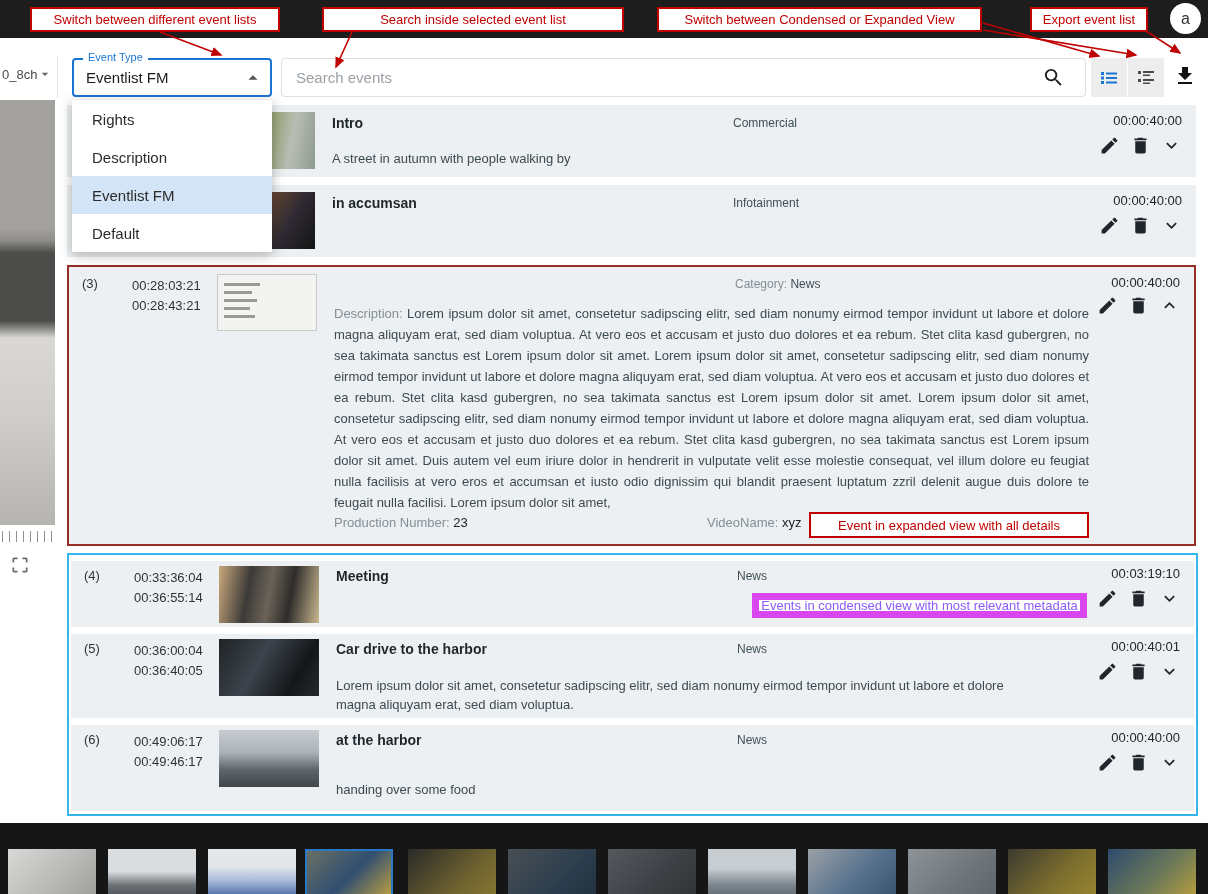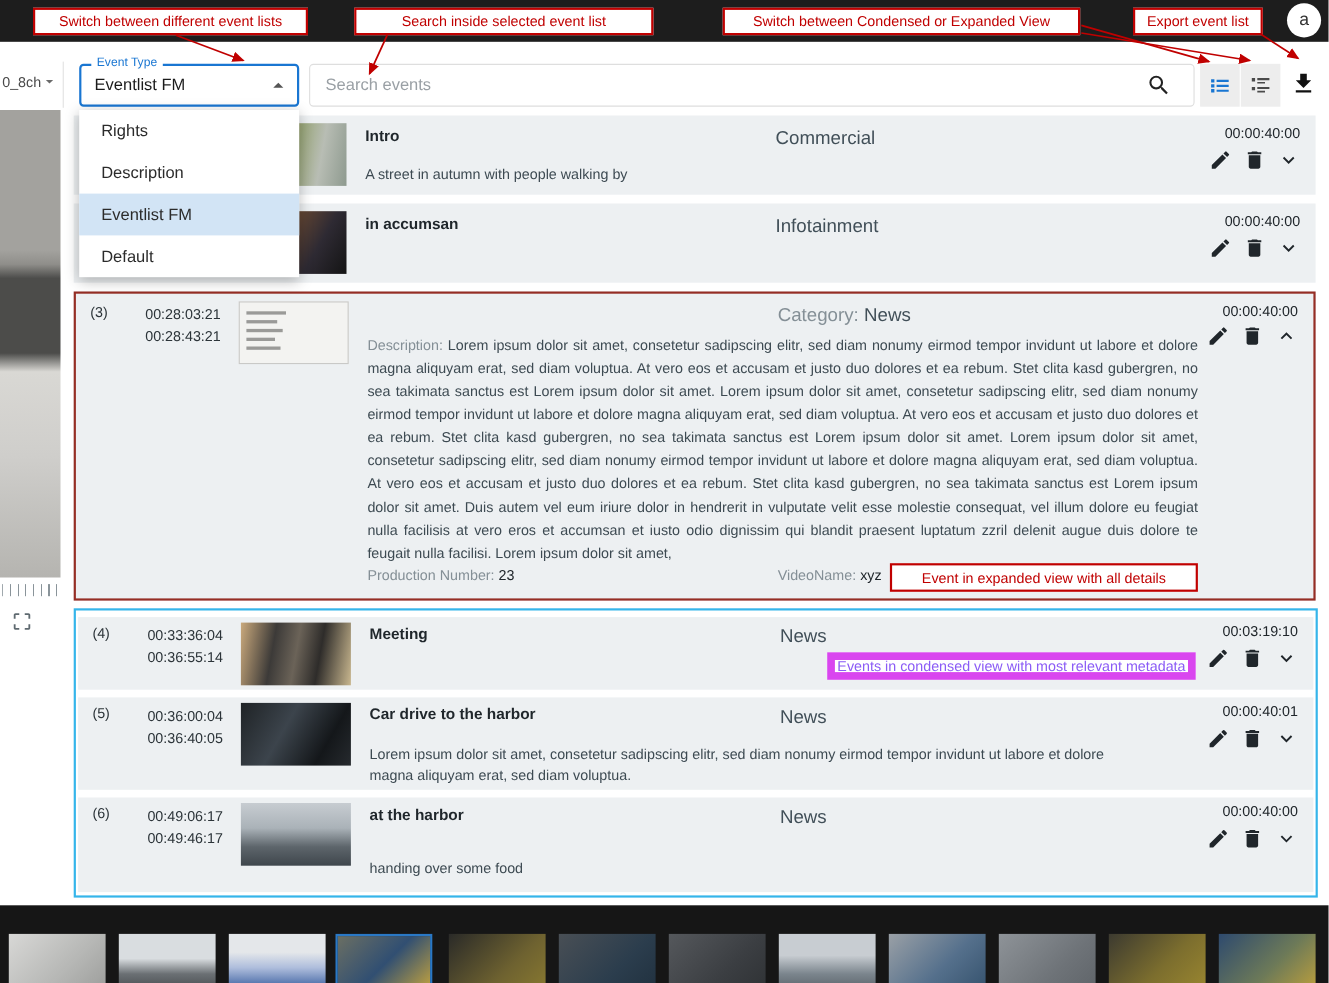--- a/index.html
+++ b/index.html
@@ -47,21 +47,21 @@
       box-shadow:0 3px 12px rgba(0,0,0,.28)}
   .opt{height:38px;display:flex;align-items:center;padding-left:20px;font-size:15px;color:#2b2b2b;cursor:pointer}
   .opt.sel{background:#d2e4f5}
 
   
   .evrow{position:absolute;left:67px;width:1129px;background:#edf0f2}
   .ev-num{position:absolute;left:13px;top:9px;font-size:13px;color:#2c3439}
   .ev-tc{position:absolute;left:63px;top:9px;font-size:13px;color:#2c3439;line-height:20px;display:flex;flex-direction:column}
   .ev-thumb{position:absolute;left:148px;top:7px;width:100px;height:57px}
   .ev-name{position:absolute;left:265px;top:10px;font-size:14px;font-weight:700;color:#1f262b}
-  .ev-cat{position:absolute;left:638px;top:11px;font-size:17px;color:#414f58}
+  .ev-cat{position:absolute;left:666px;top:11px;font-size:12px;color:#414f58}
   .ev-dur{position:absolute;right:14px;top:8px;font-size:13px;color:#20262b}
   .ev-icons{position:absolute;right:14px;top:30px;display:flex;gap:9px}
   .ibtn{width:22px;height:22px;border:0;background:none;padding:0;cursor:pointer}
   .ibtn svg{fill:#20262b;width:21px;height:21px}
   .ev-desc{position:absolute;left:265px;top:44px;font-size:13px;color:#3d4a52;line-height:19px}
   .lbl{color:#848f96}
 
   
   .evrow.expanded{border:2px solid #952e25}
   .x-desc{position:absolute;left:265px;top:36px;width:755px;font-size:13px;color:#3d4a52;line-height:21px;text-align:justify}
@@ -86,21 +86,21 @@
   
   .arrows{position:absolute;left:0;top:0;z-index:60;pointer-events:none}
 </style>
 </head>
 <body>
 
 <div id="app">
 
   <div class="topbar">
     <div class="ann" style="left:30px;width:250px">Switch between different event lists</div>
-    <div class="ann" style="left:322px;width:272px">Search inside selected event list</div>
+    <div class="ann" style="left:322px;width:302px">Search inside selected event list</div>
     <div class="ann" style="left:657px;width:325px">Switch between Condensed or Expanded View</div>
     <div class="ann" style="left:1030px;width:118px">Export event list</div>
     <div class="avatar">a</div>
   </div>
 
   <div class="clipname">
     <span>0_8ch</span>
     <svg width="16" height="16" viewBox="0 0 24 24">
         <path d="M7 10l5 5 5-5z"></path>
       </svg>

